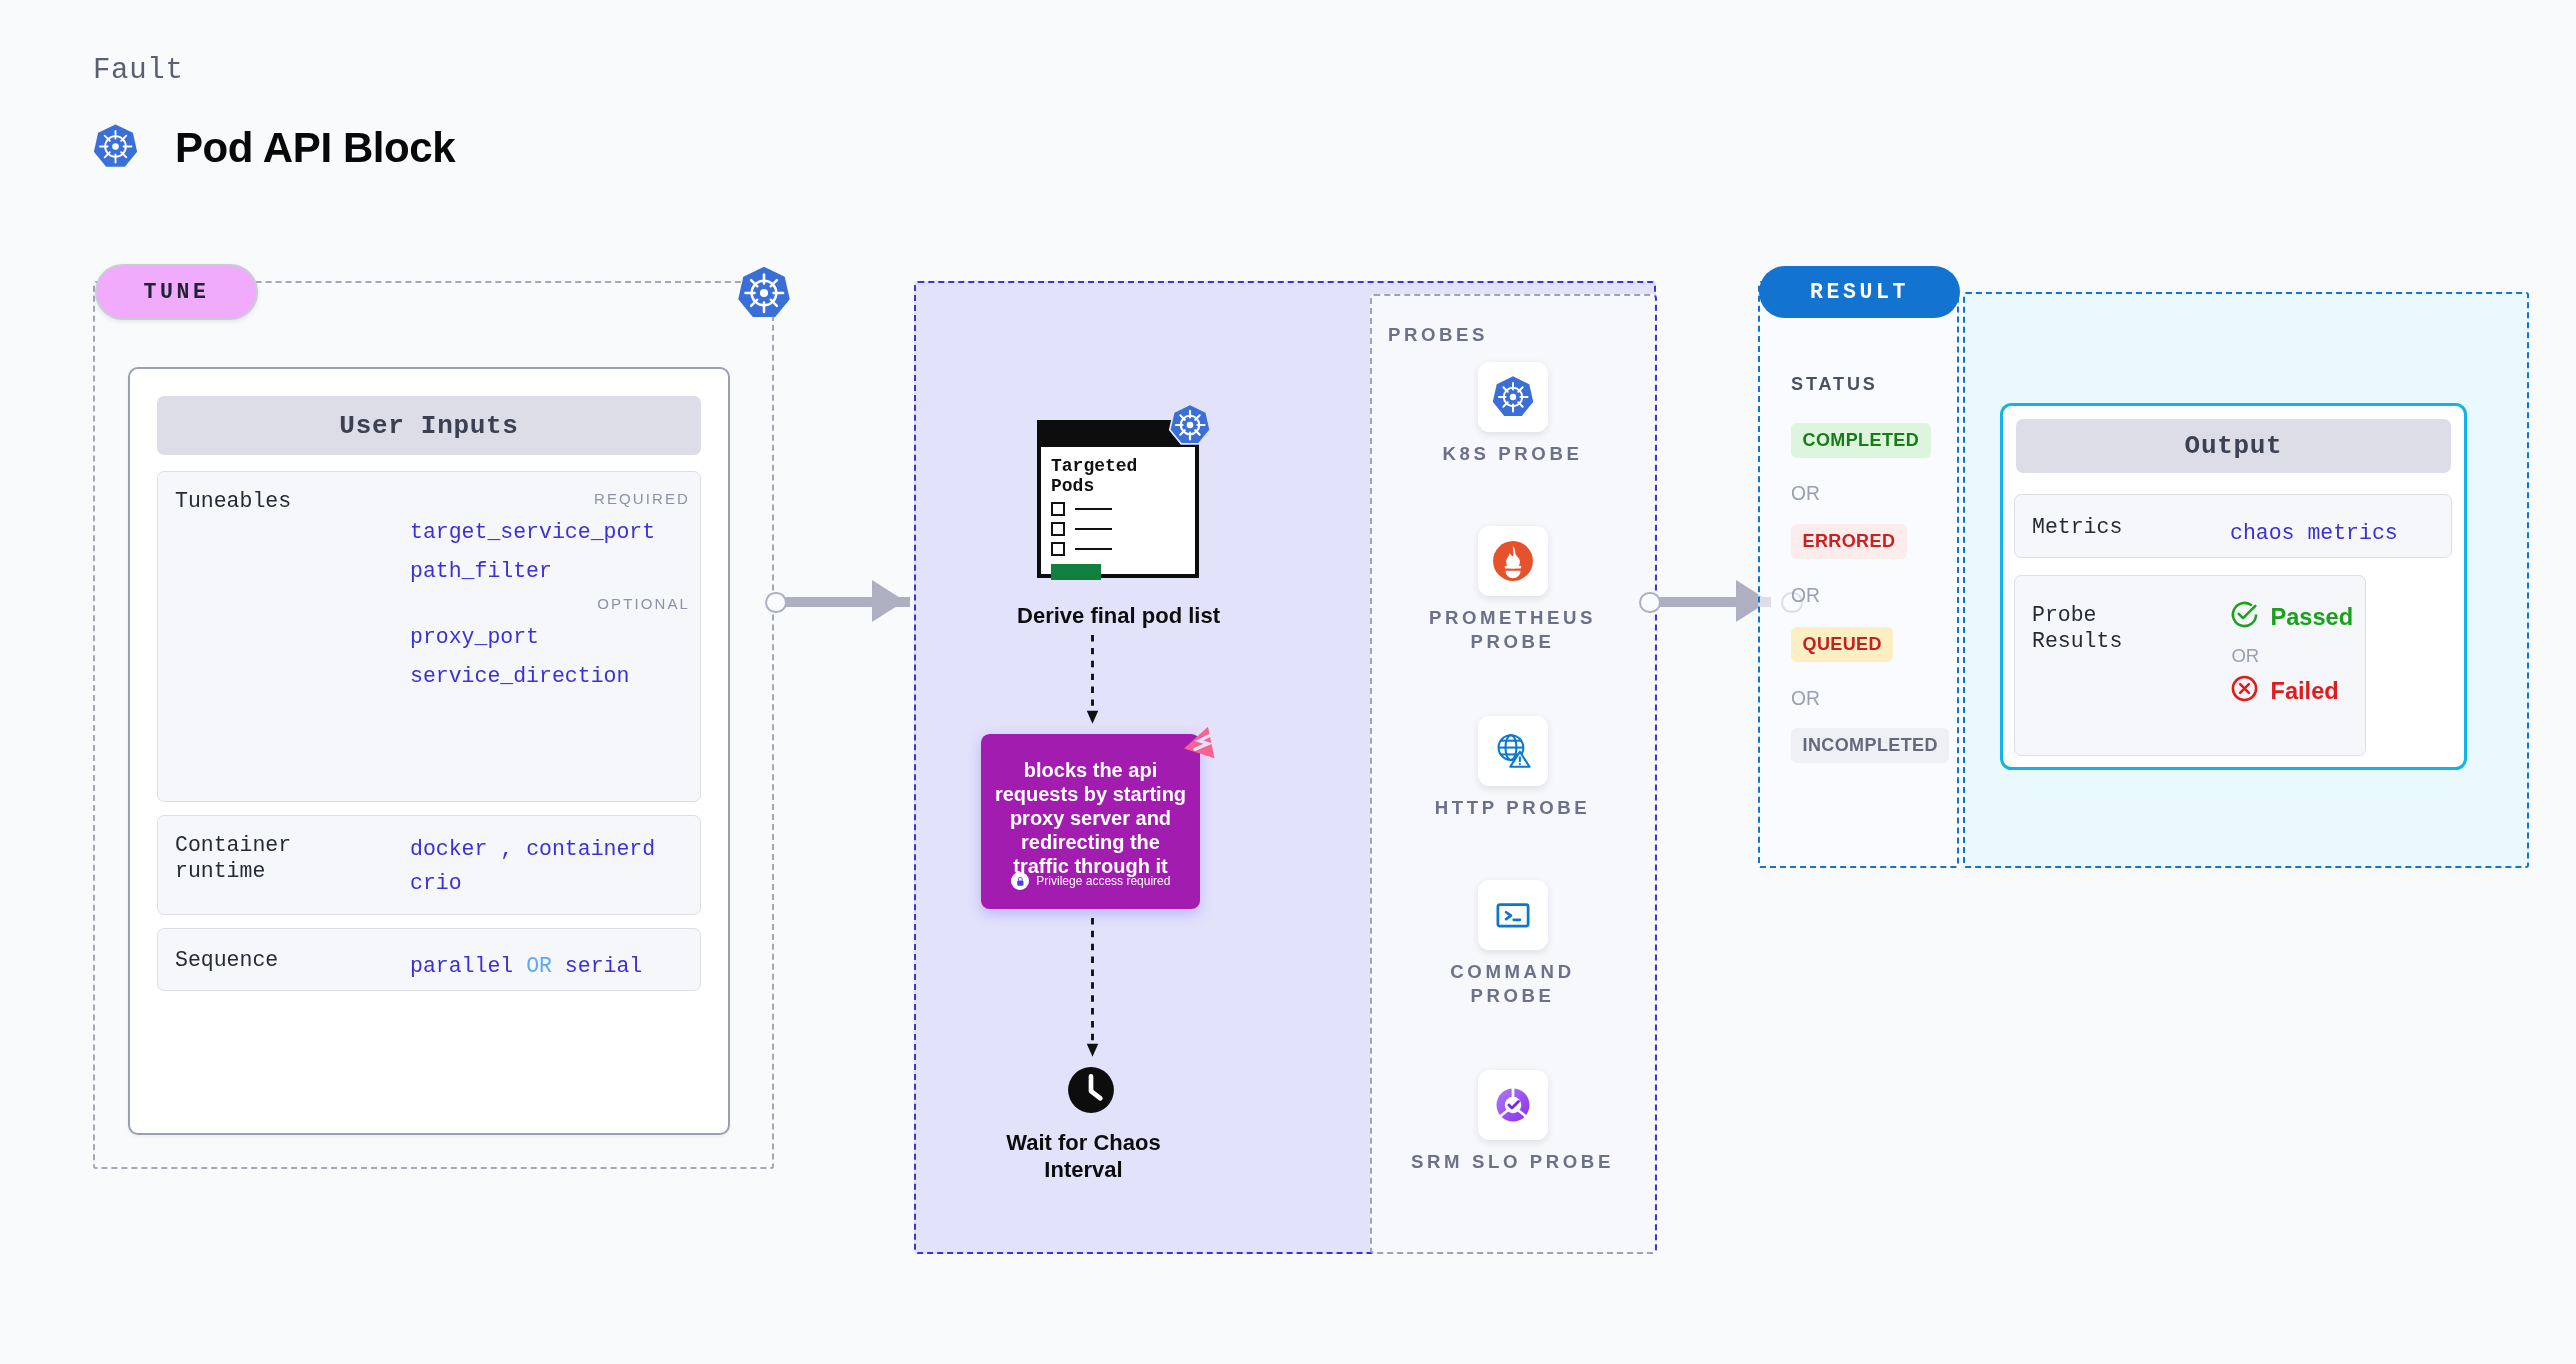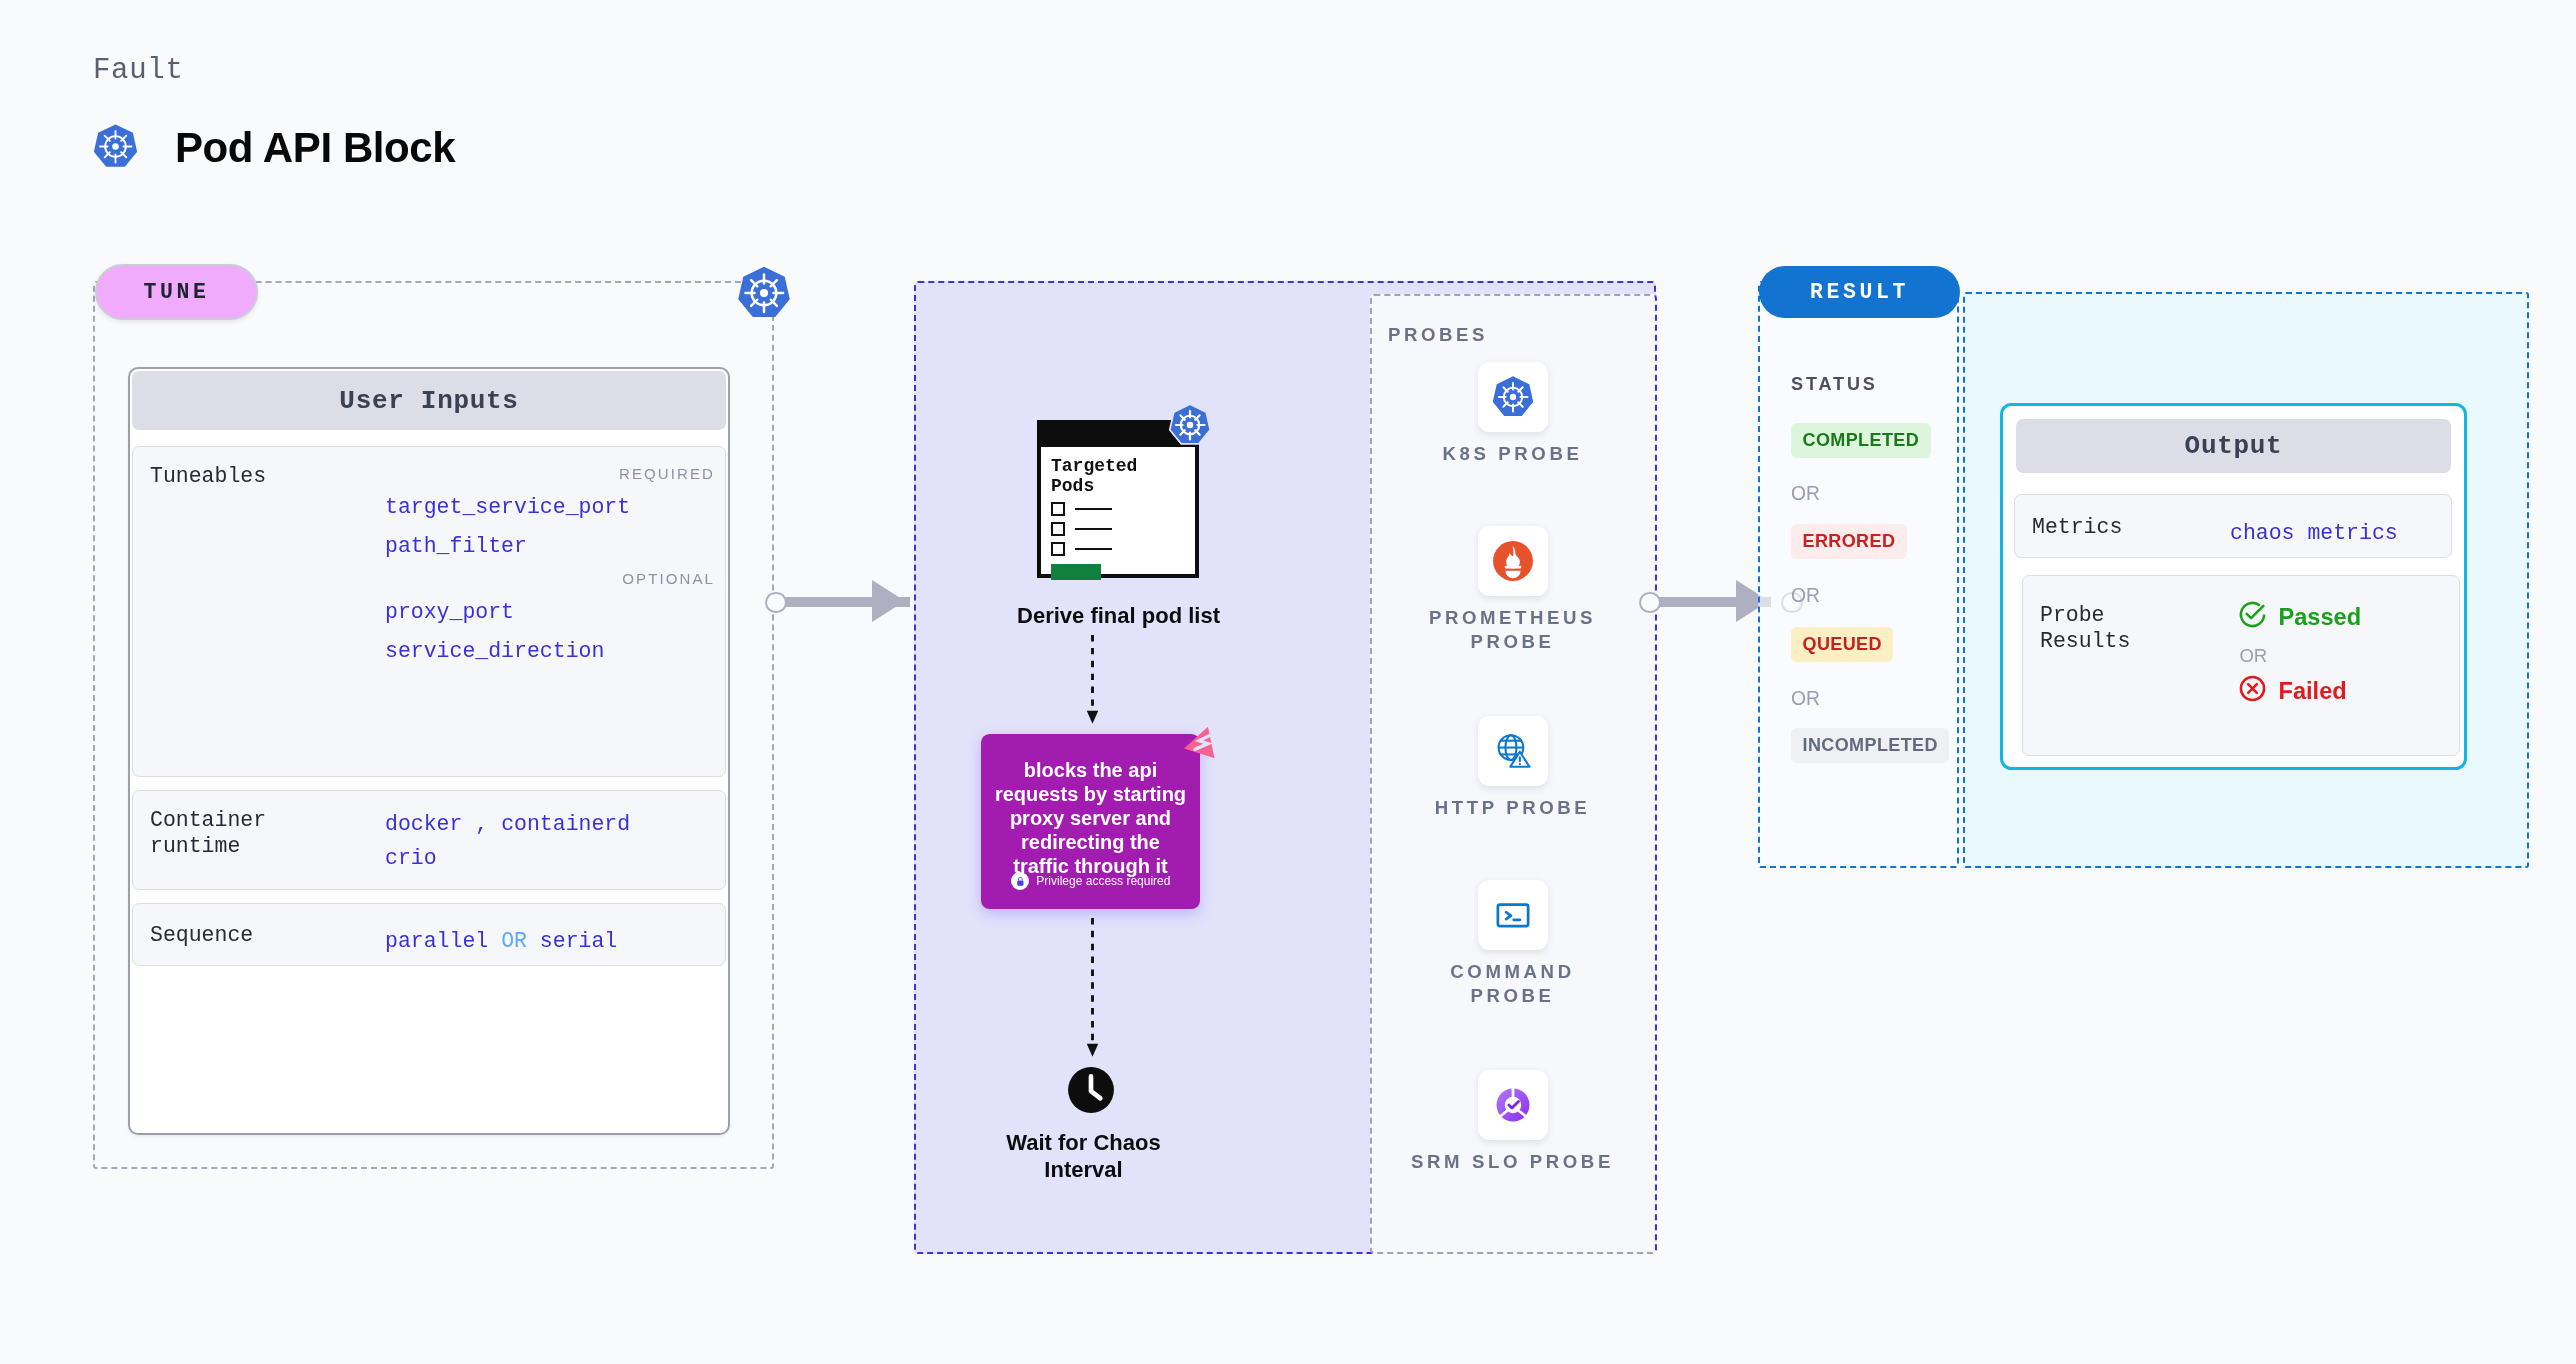--- a/index.html
+++ b/index.html
@@ -48,21 +48,21 @@
     font-size: 21.5px; box-shadow: 0 2.1px 5px rgba(0,0,0,.09);
   }
   #tune-k8s { position: absolute; left: 736px; top: 265px; width: 56px; height: 56px; z-index: 7; }
 
   
   .card {
     position: absolute; background: #ffffff;
     border: 2.1px solid #9aa0b0; border-radius: 10px;
     box-shadow: 0 1.4px 3.6px rgba(0,0,0,.05);
   }
-  #tune-card { left: 128px; top: 367px; width: 602px; height: 768px; padding: 2px; }
+  #tune-card { left: 128px; top: 367px; width: 602px; height: 768px; padding: 27px; }
 
   .card-head {
     background: #dcdde6; border-radius: 7.2px;
     display: flex; align-items: center; justify-content: center;
     font-family: "Liberation Mono", monospace;
     font-size: 26px; color: #3b4152; font-weight: 700; letter-spacing: 0.7px;
   }
   #tune-card-head { height: 59px; margin-bottom: 15.8px; }
 
   .sub {
@@ -197,21 +197,21 @@
   #output-dashed {
     left: 1963px; top: 292px; width: 566px; height: 576px;
     border: 2.9px dashed #1273d0; border-radius: 2.9px; background: #e9f9fd;
   }
   #output-card {
     position: absolute; left: 2000px; top: 403px; width: 467px; height: 367px;
     background: #ffffff; border: 3.6px solid #11b4e4; border-radius: 11.5px; padding: 13px;
   }
   #output-head { height: 54px; margin-bottom: 15px; }
   #out-metrics { left: 2014px; top: 494px; width: 438px; height: 64px; }
-  #out-probe   { left: 2014px; top: 575px; width: 438px; height: 181px; margin-left: 8px; }
+  #out-probe   { left: 2014px; top: 575px; width: 352px; height: 181px; }
 
   .res-row {
     display: flex; align-items: center; gap: 11.5px;
     font-size: 23.6px; font-weight: 700;
   }
 
   
   .conn { position: absolute; height: 43px; }
   .conn .line { position: absolute; left: 8.6px; top: 17px; height: 10px; background: #aeb0c2; }
   .conn .dot {

